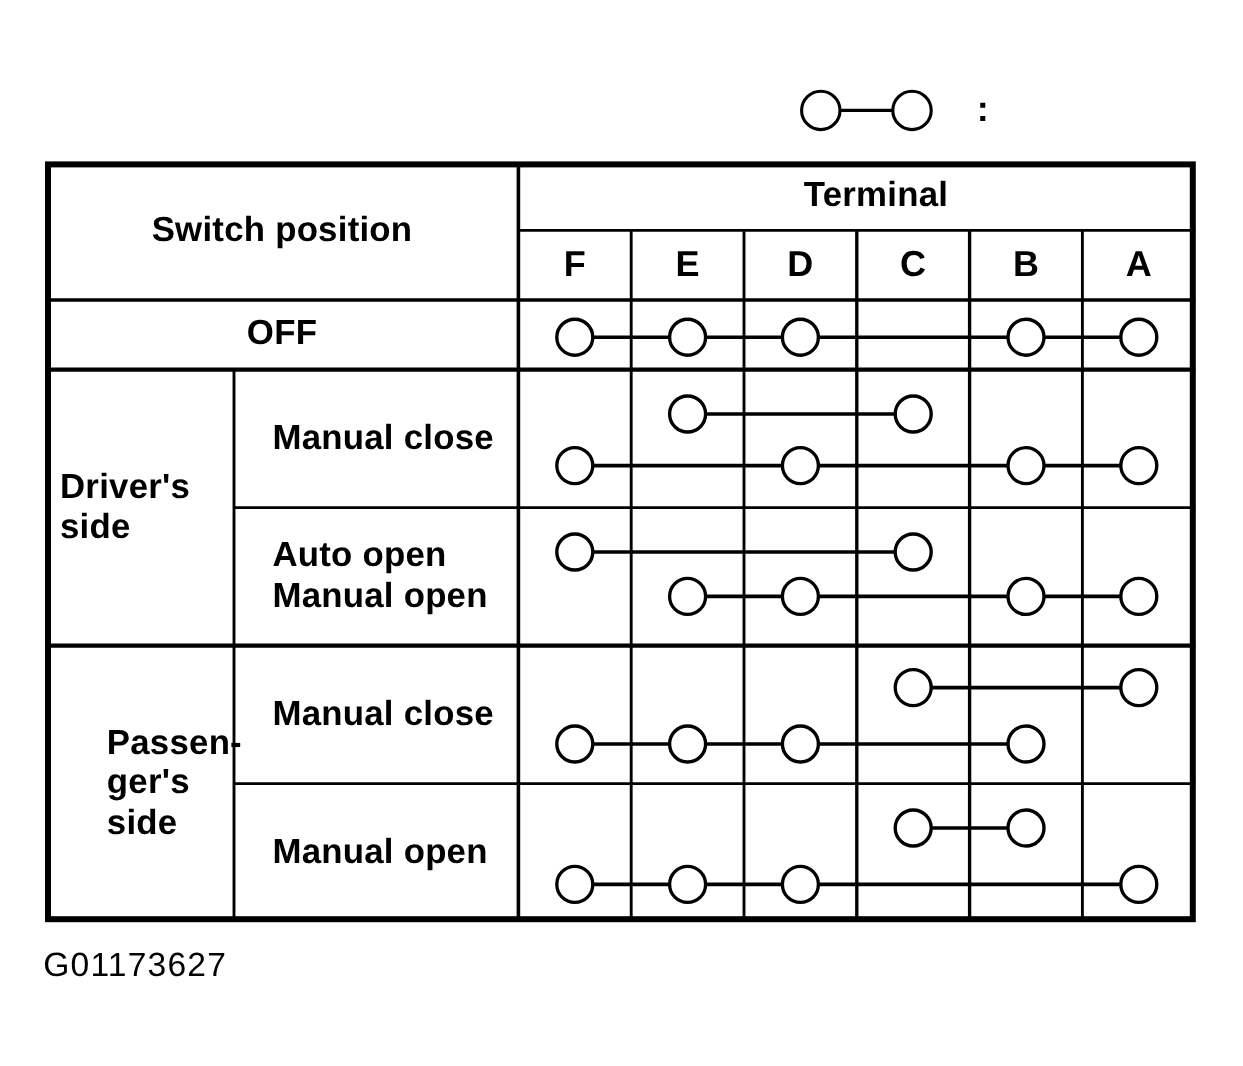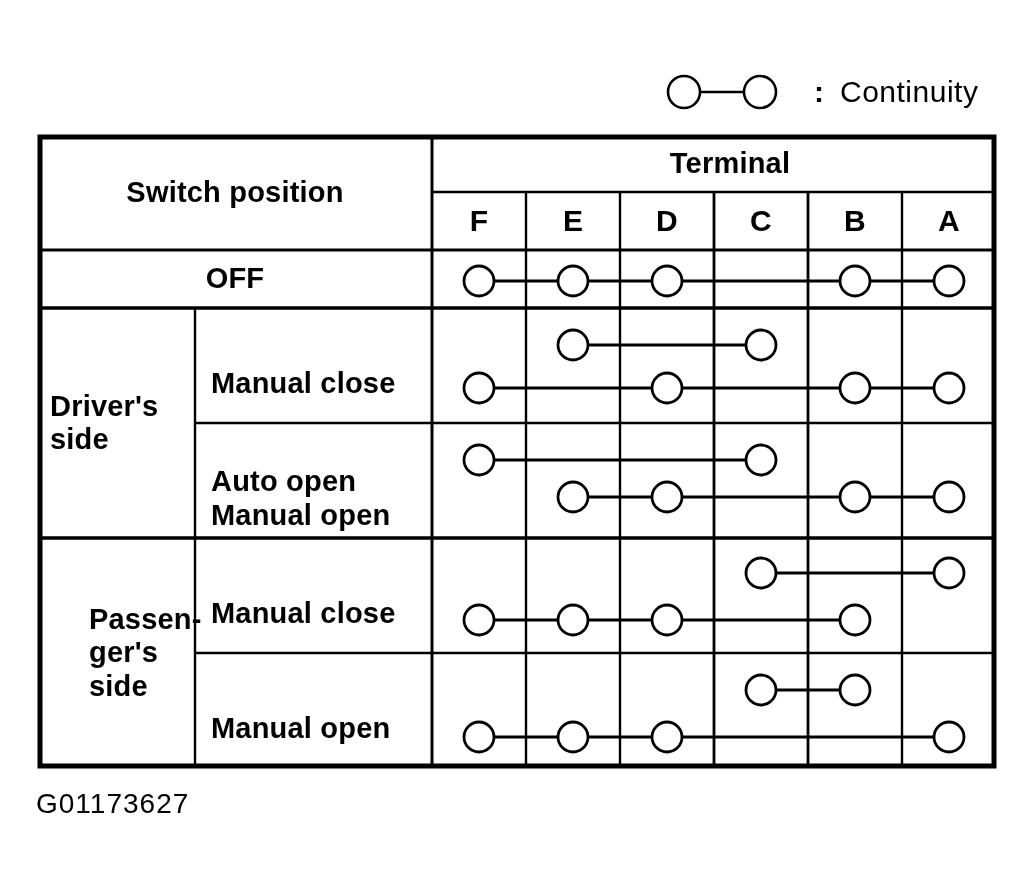--- a/index.html
+++ b/index.html
@@ -43,21 +43,21 @@
     display: flex;
     align-items: center;
     font-weight: 700;
     font-size: 29px;
     letter-spacing: 0.2px;
     white-space: pre-line;
     line-height: 1.15;
   }
   .center { justify-content: center; text-align: center; }
   .left-pad-12 { padding-left: 12px; box-sizing: border-box; }
-  .left-pad-16 { padding-left: 16px; box-sizing: border-box; margin-top: 18px; }
+  .left-pad-16 { padding-left: 32px; box-sizing: border-box; }
   .terminal-letter { font-size: 30px; }
   .figure-id {
     position: absolute;
     left: 36px;
     top: 788px;
     font-size: 28px;
     font-weight: 400;
     letter-spacing: 1px;
   }
 </style>
@@ -66,21 +66,20 @@
 
 <div class="canvas">
 
   <div class="legend">
     <svg width="128" height="48" viewBox="0 0 128 48">
       <line x1="34" y1="24" x2="94" y2="24" stroke="#000" stroke-width="2.6"></line>
       <circle cx="18" cy="24" r="16" fill="#fff" stroke="#000" stroke-width="2.6"></circle>
       <circle cx="94" cy="24" r="16" fill="#fff" stroke="#000" stroke-width="2.6"></circle>
     </svg>
     <span class="colon">:</span>
-    <span class="legend-label">Continuity</span>
   </div>
 
   <svg class="overlay" id="grid" viewBox="0 0 1036 888">
       <rect x="40" y="137" width="954" height="629" fill="none" stroke="#000" stroke-width="5"></rect>
       <line x1="432" y1="135" x2="432" y2="768" stroke="#000" stroke-width="3"></line>
       <line x1="526" y1="192" x2="526" y2="768" stroke="#000" stroke-width="2.4"></line>
       <line x1="620" y1="192" x2="620" y2="768" stroke="#000" stroke-width="2.4"></line>
       <line x1="714" y1="192" x2="714" y2="768" stroke="#000" stroke-width="2.8"></line>
       <line x1="808" y1="192" x2="808" y2="768" stroke="#000" stroke-width="2.8"></line>
       <line x1="902" y1="192" x2="902" y2="768" stroke="#000" stroke-width="2.4"></line>

